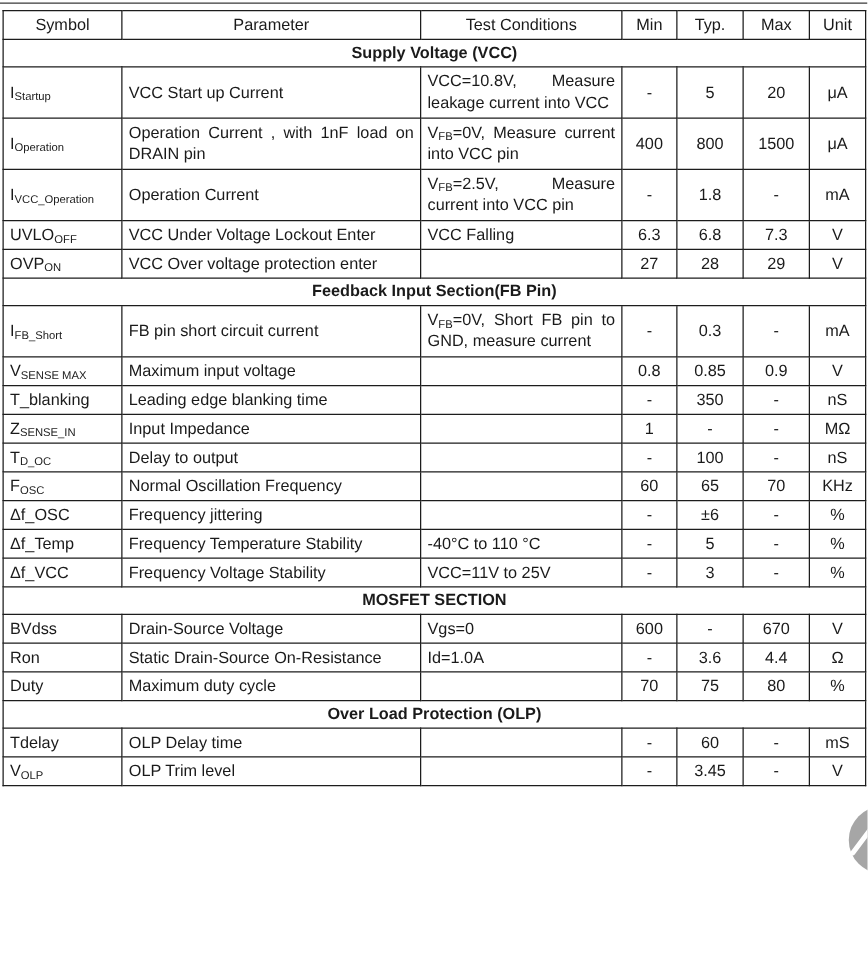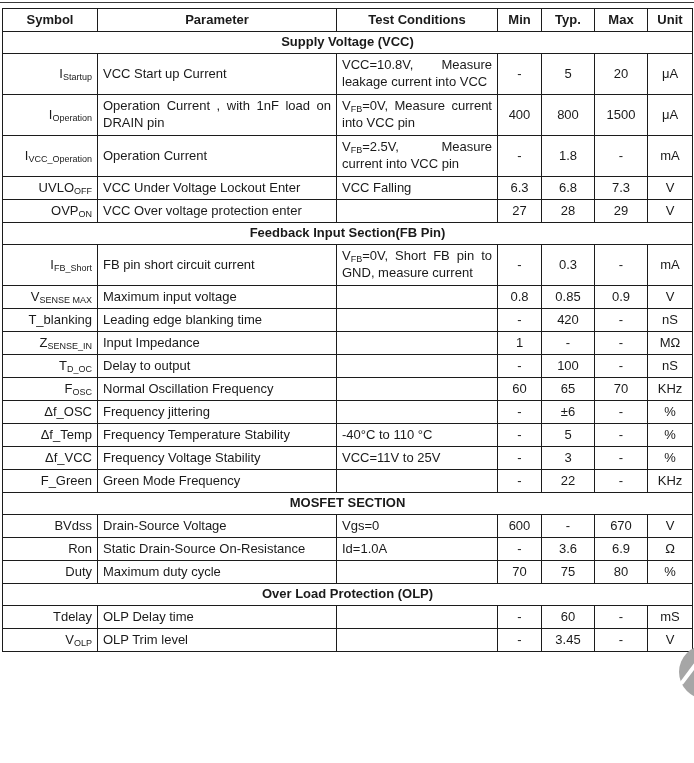--- a/index.html
+++ b/index.html
@@ -34,32 +34,32 @@
   table.spec td {
     border: 1px solid #1c1c1c;
     font-size: 13px;
     color: #1a1a1a;
     padding: 1px 5px;
     vertical-align: middle;
     line-height: 1.3;
     overflow: hidden;
   }
   table.spec th {
-    font-weight: bold;
+    font-weight: normal;
     text-align: center;
     height: 20px;
   }
   tr.single { height: 23px; }
   tr.tall   { height: 41px; }
   tr.section-row { height: 22px; }
   td.section {
     font-weight: bold;
     text-align: center;
   }
-  td.sym  { text-align: right; white-space: nowrap; }
+  td.sym  { text-align: left; white-space: nowrap; }
   td.param, td.cond { text-align: justify; }
   td.num  { text-align: center; }
   sub {
     font-size: 9px;
     line-height: 0;
     vertical-align: -2px;
     letter-spacing: 0;
   }
   .fab {
     position: absolute;
@@ -175,21 +175,21 @@
         <td class="num">0.8</td>
         <td class="num">0.85</td>
         <td class="num">0.9</td>
         <td class="num">V</td>
       </tr>
       <tr class="single">
         <td class="sym">T_blanking</td>
         <td class="param">Leading edge blanking time</td>
         <td class="cond"></td>
         <td class="num">-</td>
-        <td class="num">420</td>
+        <td class="num">350</td>
         <td class="num">-</td>
         <td class="num">nS</td>
       </tr>
       <tr class="single">
         <td class="sym">Z<sub>SENSE_IN</sub></td>
         <td class="param">Input Impedance</td>
         <td class="cond"></td>
         <td class="num">1</td>
         <td class="num">-</td>
         <td class="num">-</td>
@@ -233,48 +233,39 @@
       </tr>
       <tr class="single">
         <td class="sym">Δf_VCC</td>
         <td class="param">Frequency Voltage Stability</td>
         <td class="cond">VCC=11V to 25V</td>
         <td class="num">-</td>
         <td class="num">3</td>
         <td class="num">-</td>
         <td class="num">%</td>
       </tr>
-      <tr class="single">
-        <td class="sym">F_Green</td>
-        <td class="param">Green Mode Frequency</td>
-        <td class="cond"></td>
-        <td class="num">-</td>
-        <td class="num">22</td>
-        <td class="num">-</td>
-        <td class="num">KHz</td>
-      </tr>
       <tr class="section-row">
         <td colspan="7" class="section">MOSFET SECTION</td>
       </tr>
       <tr class="single">
         <td class="sym">BVdss</td>
         <td class="param">Drain-Source Voltage</td>
         <td class="cond">Vgs=0</td>
         <td class="num">600</td>
         <td class="num">-</td>
         <td class="num">670</td>
         <td class="num">V</td>
       </tr>
       <tr class="single">
         <td class="sym">Ron</td>
         <td class="param">Static Drain-Source On-Resistance</td>
         <td class="cond">Id=1.0A</td>
         <td class="num">-</td>
         <td class="num">3.6</td>
-        <td class="num">6.9</td>
+        <td class="num">4.4</td>
         <td class="num">Ω</td>
       </tr>
       <tr class="single">
         <td class="sym">Duty</td>
         <td class="param">Maximum duty cycle</td>
         <td class="cond"></td>
         <td class="num">70</td>
         <td class="num">75</td>
         <td class="num">80</td>
         <td class="num">%</td>

